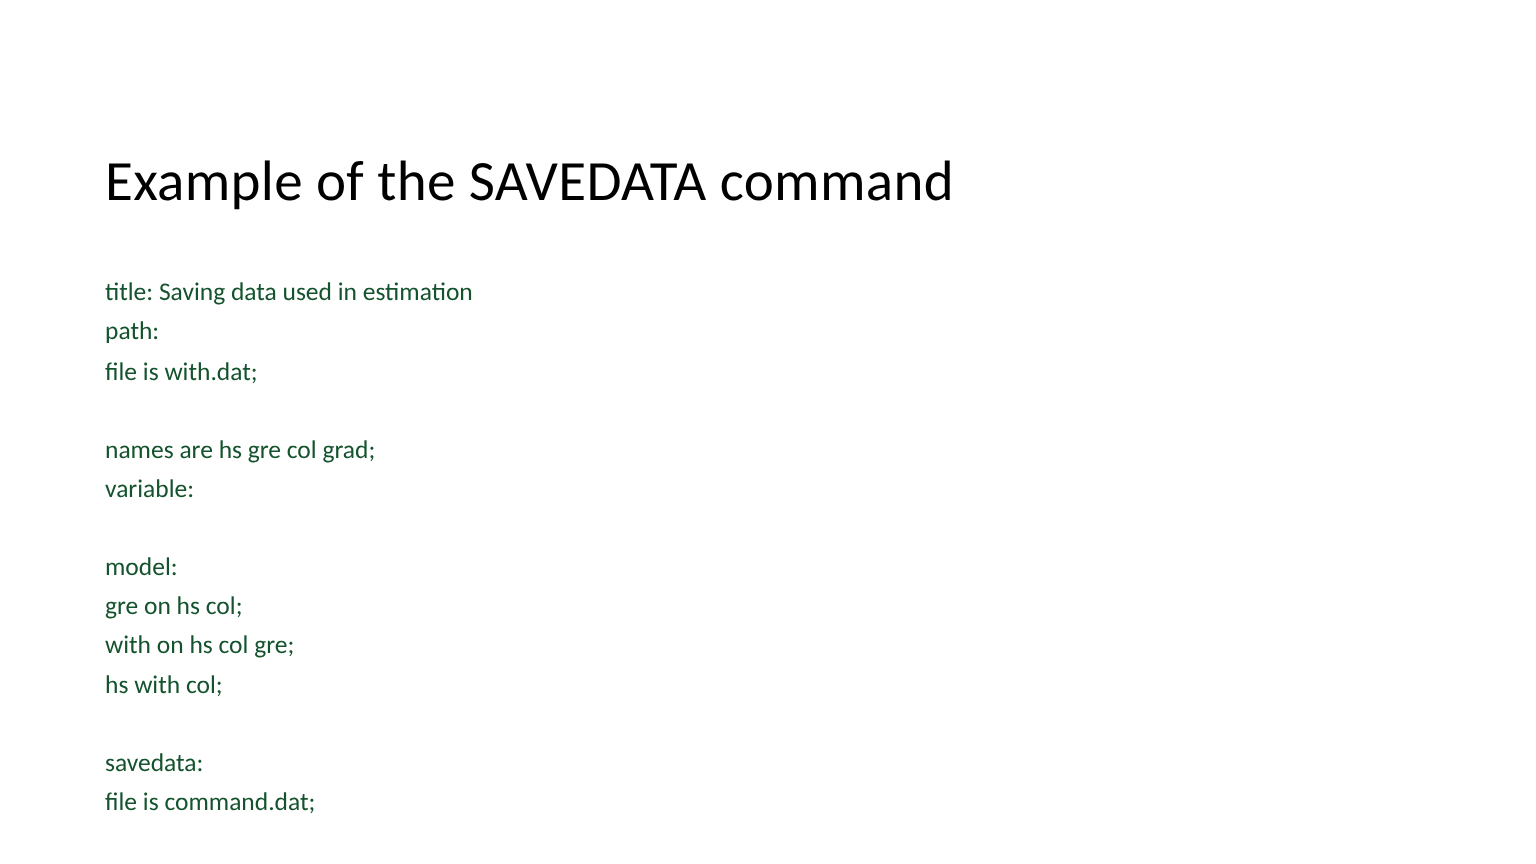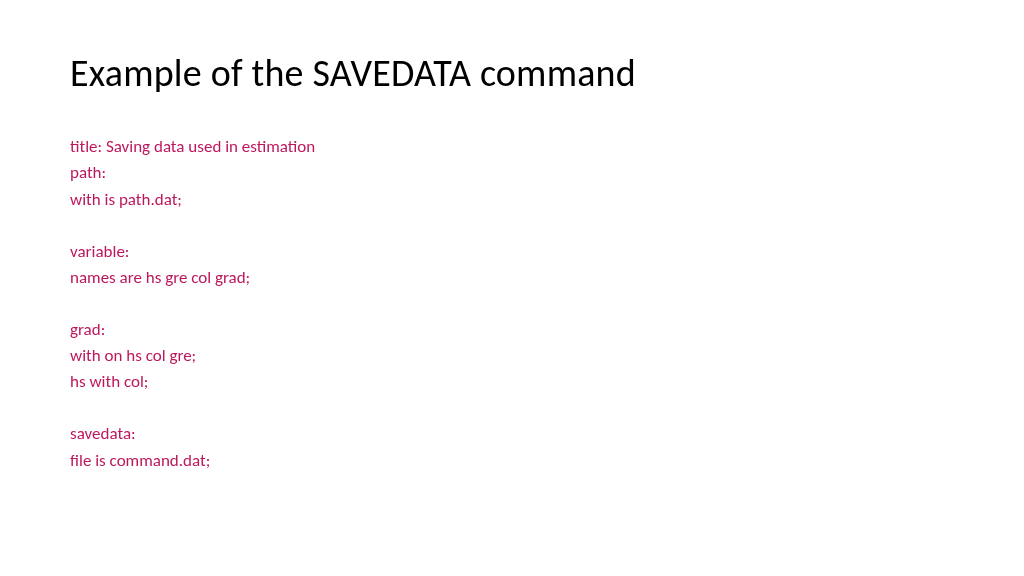--- a/index.html
+++ b/index.html
@@ -14,47 +14,49 @@
       font-family: Calibri, 'Segoe UI', Arial, sans-serif;
       padding: 50px 70px;
       color: #000000;
     }
     .slide-title {
       font-size: 38px;
       font-weight: 400;
       color: #000000;
       margin-bottom: 38px;
       letter-spacing: 0.2px;
+      margin-top: 48px;
     }
     .code-block {
       font-size: 17px;
       line-height: 1.55;
-      color: #be185d;
+      color: #14532d;
       font-family: Calibri, 'Segoe UI', Arial, sans-serif;
     }
     .code-line {
       display: block;
       min-height: 1.5em;
     }
     .blank-line {
       height: 1.5em;
     }
   </style>
 </head>
 <body>
 
 <h1 class="slide-title">Example of the SAVEDATA command</h1>
 
 <div class="code-block">
   <span class="code-line">title: Saving data used in estimation</span>
   <span class="code-line">path:</span>
-  <span class="code-line">with is path.dat;</span>
+  <span class="code-line">file is with.dat;</span>
   <div class="blank-line"></div>
+  <span class="code-line">names are hs gre col grad;</span>
   <span class="code-line">variable:</span>
-  <span class="code-line">names are hs gre col grad;</span>
   <div class="blank-line"></div>
-  <span class="code-line">grad:</span>
+  <span class="code-line">model:</span>
+  <span class="code-line">gre on hs col;</span>
   <span class="code-line">with on hs col gre;</span>
   <span class="code-line">hs with col;</span>
   <div class="blank-line"></div>
   <span class="code-line">savedata:</span>
   <span class="code-line">file is command.dat;</span>
 </div>
 
 </body></html>

